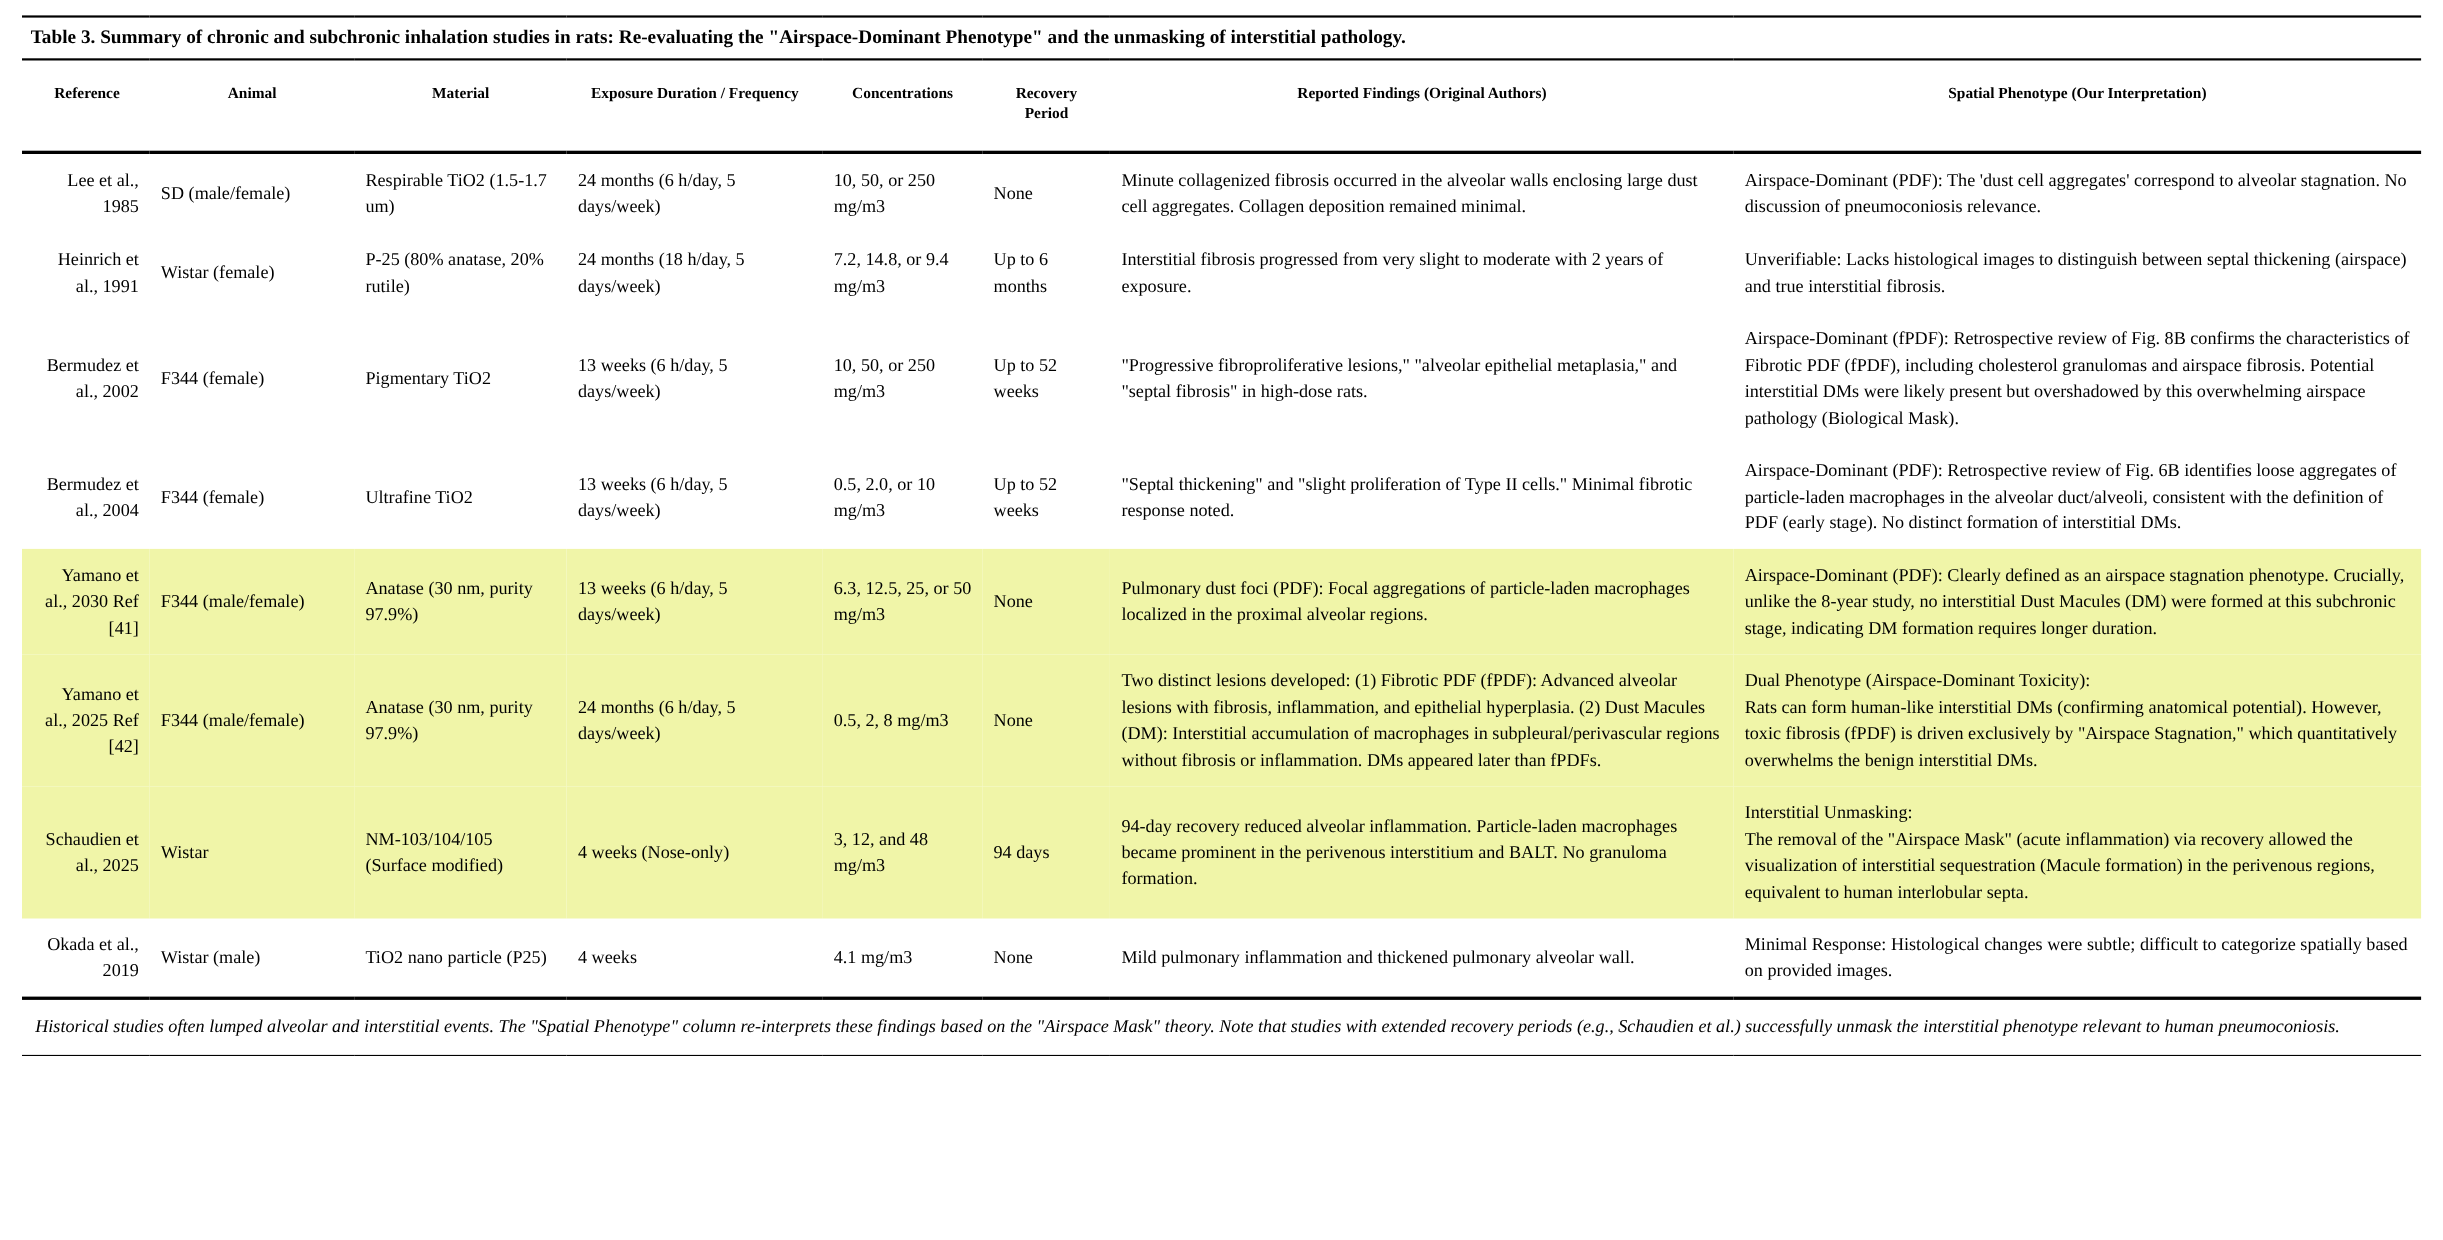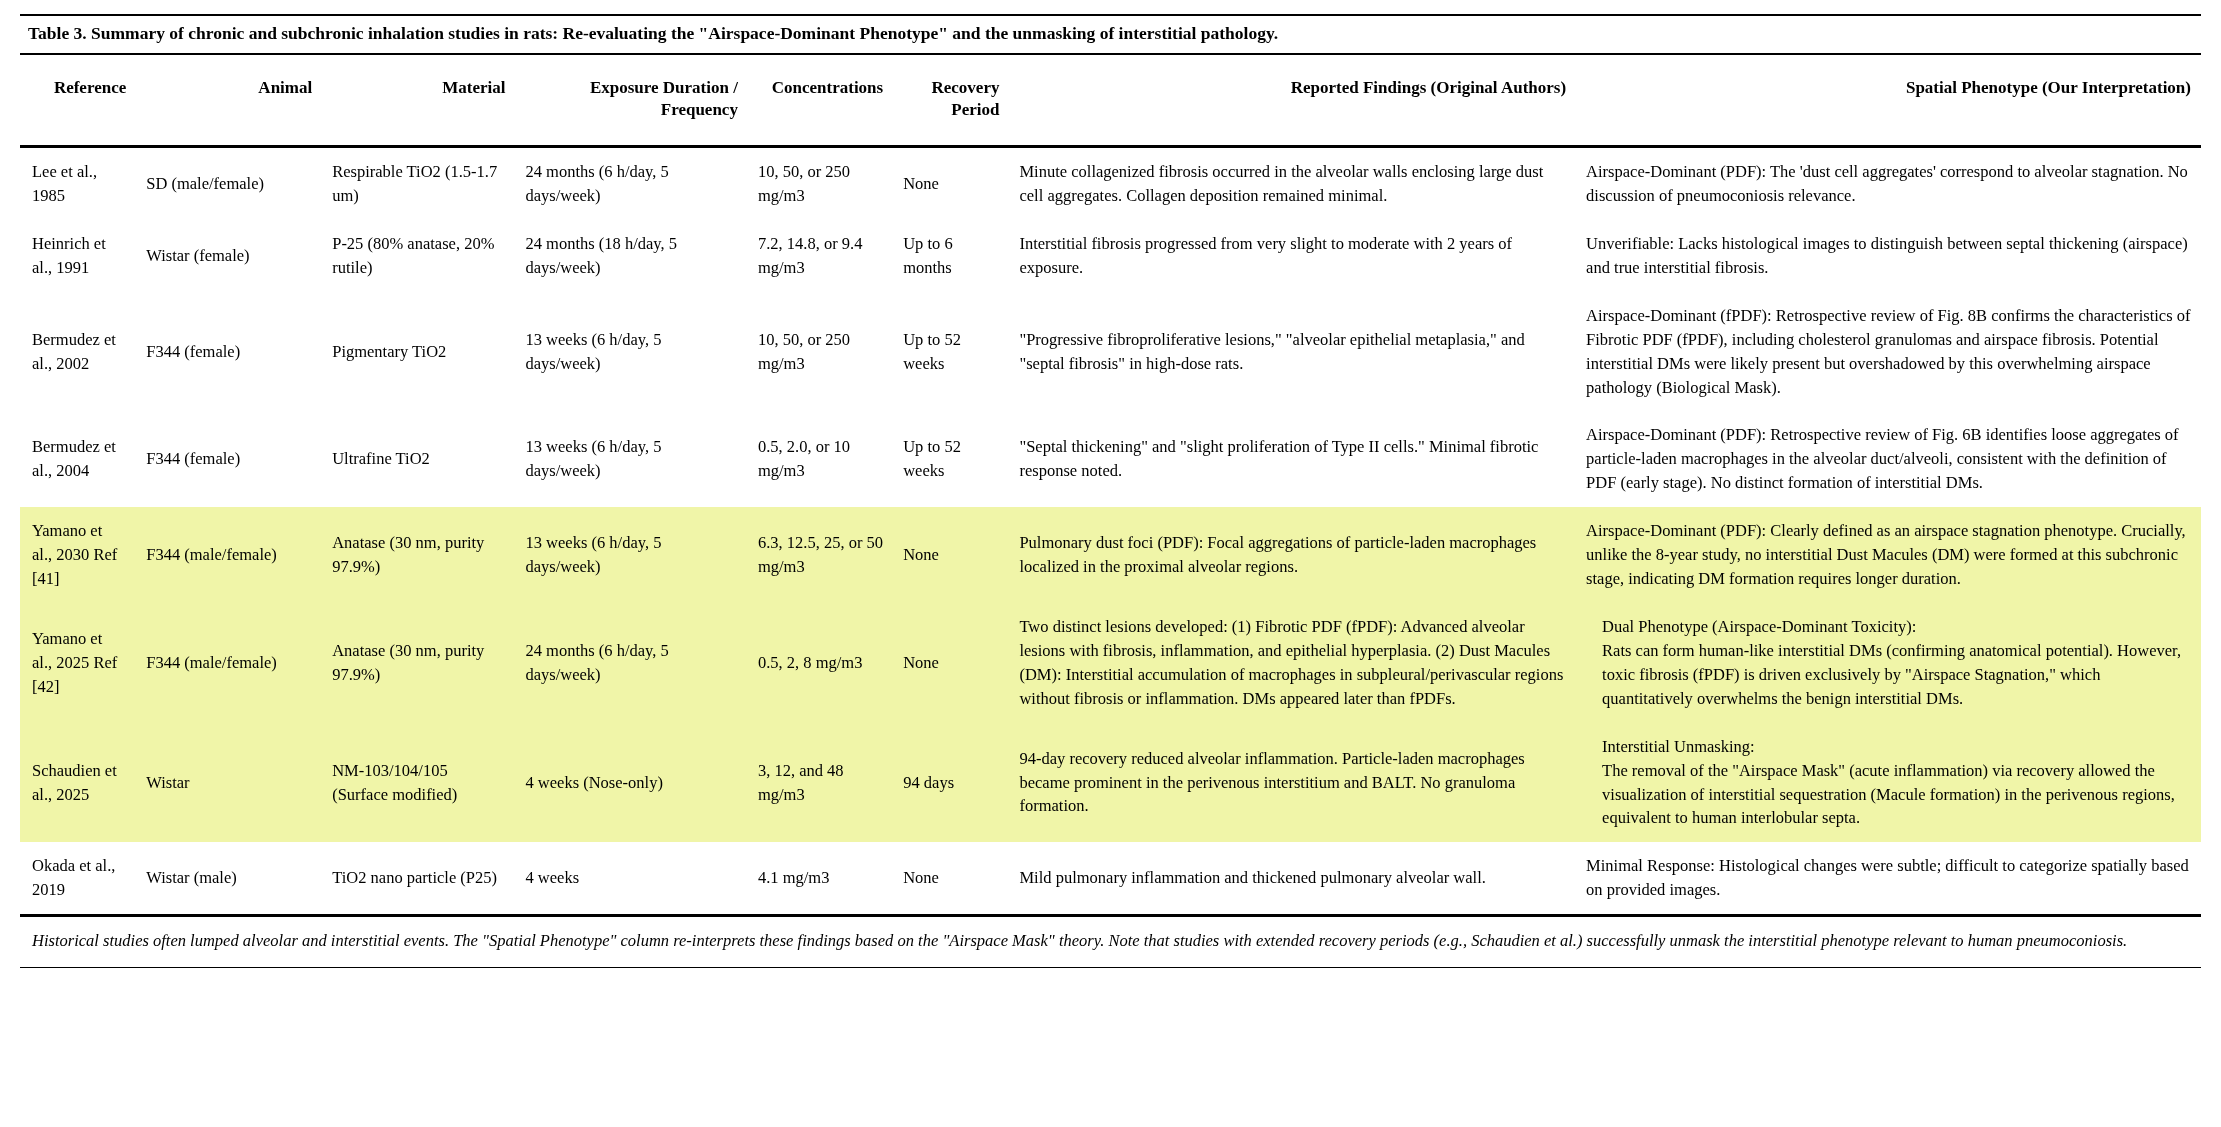--- a/index.html
+++ b/index.html
@@ -35,56 +35,56 @@
     border-top: 2.5px solid #000;
     border-bottom: 2.5px solid #000;
     padding: 7px 8px 8px 8px;
     font-size: 17.5px;
     font-weight: bold;
     line-height: 1.25;
     vertical-align: middle;
   }
   
   thead.head th {
-    text-align: right;
+    text-align: center;
     vertical-align: top;
     font-weight: bold;
-    font-size: 17px;
+    font-size: 14px;
     line-height: 1.3;
     padding: 22px 10px 24px 10px;
     border-bottom: 3px solid #000;
   }
   thead.head th.first { padding-left: 12px; }
 
   
   tbody.body td {
     vertical-align: middle;
     font-size: 16.5px;
     line-height: 1.45;
     padding: 12px 10px;
     border: none;
   }
-  tbody.body td.first { padding-left: 12px; }
+  tbody.body td.first { padding-left: 12px; text-align: right; }
   tbody.body tr.data-row.highlight td {
     background: #F0F5A8;
   }
   tbody.body tr.last-row td {
     border-bottom: 3px solid #000;
   }
   
   col.c-ref      { width: 80px;  }
   col.c-animal   { width: 128px; }
   col.c-material { width: 133px; }
   col.c-exposure { width: 160px; }
   col.c-conc     { width: 100px; }
   col.c-recovery { width: 80px;  }
   col.c-findings { width: 390px; }
   col.c-spatial  { width: 430px; }
 
-  .cell-lines span { display: block; margin-left: 16px; }
+  .cell-lines span { display: block; }
 
   
   .note-row td {
     padding: 12px 12px 14px 12px;
     font-size: 16.5px;
     line-height: 1.45;
     border-bottom: 1.5px solid #000;
     font-style: italic;
   }
   .spacer-top { height: 14px; }

